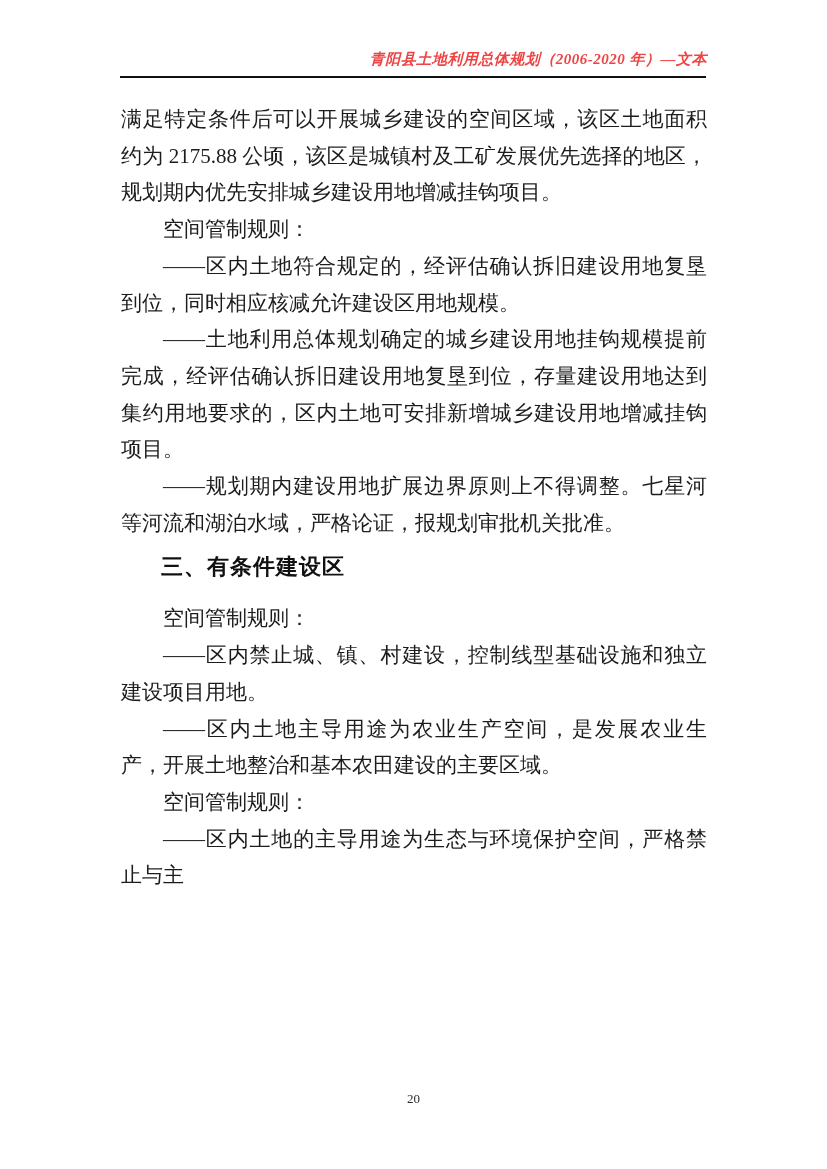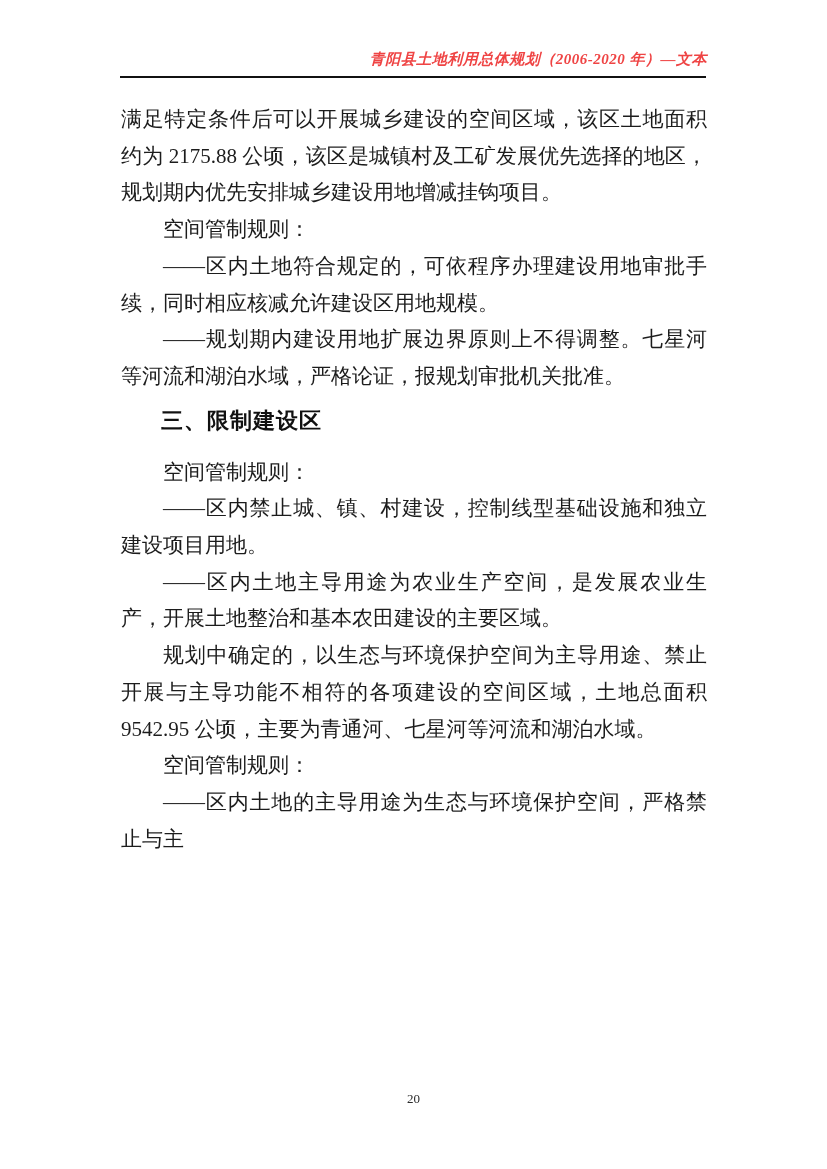--- a/index.html
+++ b/index.html
@@ -84,26 +84,26 @@
 
 <div class="page">
 
   <div class="header">青阳县土地利用总体规划（2006-2020 年）—文本</div>
 
   <div class="header-rule"></div>
 
   <div class="content">
       <p>满足特定条件后可以开展城乡建设的空间区域，该区土地面积约为 2175.88 公顷，该区是城镇村及工矿发展优先选择的地区，规划期内优先安排城乡建设用地增减挂钩项目。</p>
       <p class="indent">空间管制规则：</p>
-      <p class="indent">——区内土地符合规定的，可依程序办理建设用地审批手续，同时相应核减允许建设区用地规模。</p>
+      <p class="indent">——区内土地符合规定的，经评估确认拆旧建设用地复垦到位，同时相应核减允许建设区用地规模。</p>
+      <p class="indent">——土地利用总体规划确定的城乡建设用地挂钩规模提前完成，经评估确认拆旧建设用地复垦到位，存量建设用地达到集约用地要求的，区内土地可安排新增城乡建设用地增减挂钩项目。</p>
       <p class="indent">——规划期内建设用地扩展边界原则上不得调整。七星河等河流和湖泊水域，严格论证，报规划审批机关批准。</p>
-      <h2 class="sec-heading">三、限制建设区</h2>
+      <h2 class="sec-heading">三、有条件建设区</h2>
       <p class="indent">空间管制规则：</p>
       <p class="indent">——区内禁止城、镇、村建设，控制线型基础设施和独立建设项目用地。</p>
       <p class="indent">——区内土地主导用途为农业生产空间，是发展农业生产，开展土地整治和基本农田建设的主要区域。</p>
-      <p class="indent">规划中确定的，以生态与环境保护空间为主导用途、禁止开展与主导功能不相符的各项建设的空间区域，土地总面积 9542.95 公顷，主要为青通河、七星河等河流和湖泊水域。</p>
       <p class="indent">空间管制规则：</p>
       <p class="indent">——区内土地的主导用途为生态与环境保护空间，严格禁止与主</p>
     </div>
 
   <div class="footer">20</div>
 
 </div>
 
 </body></html>

